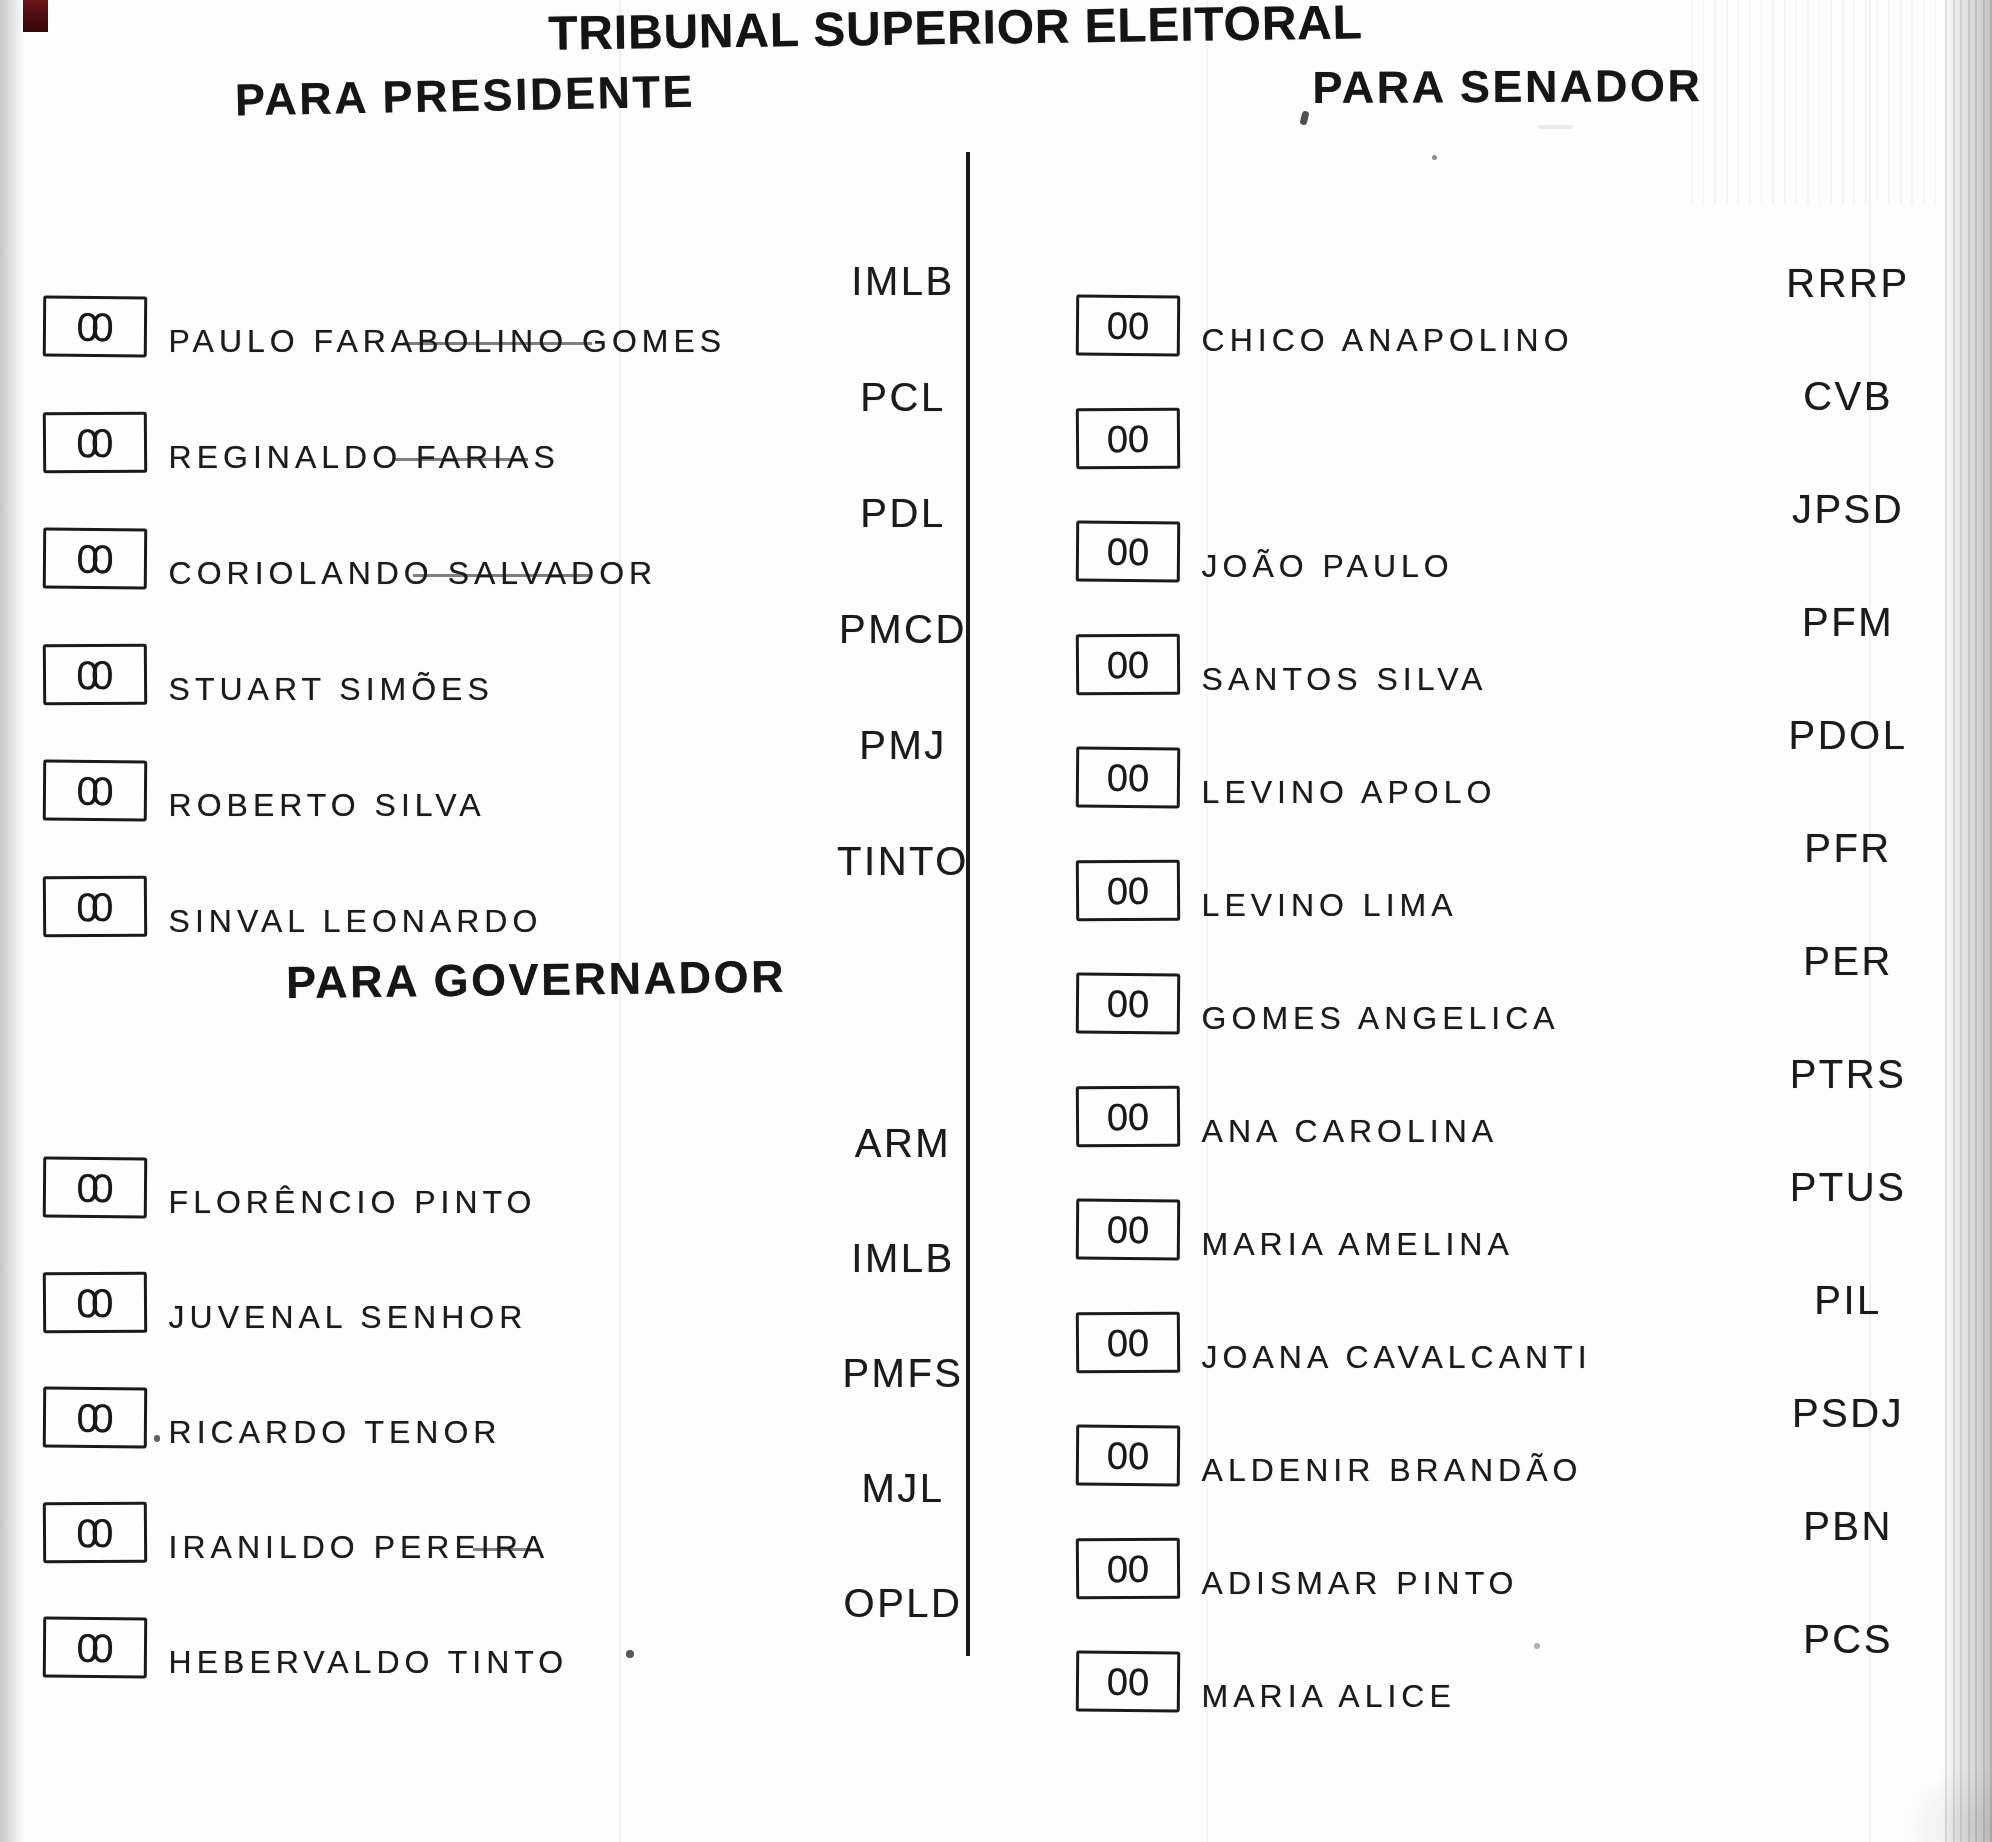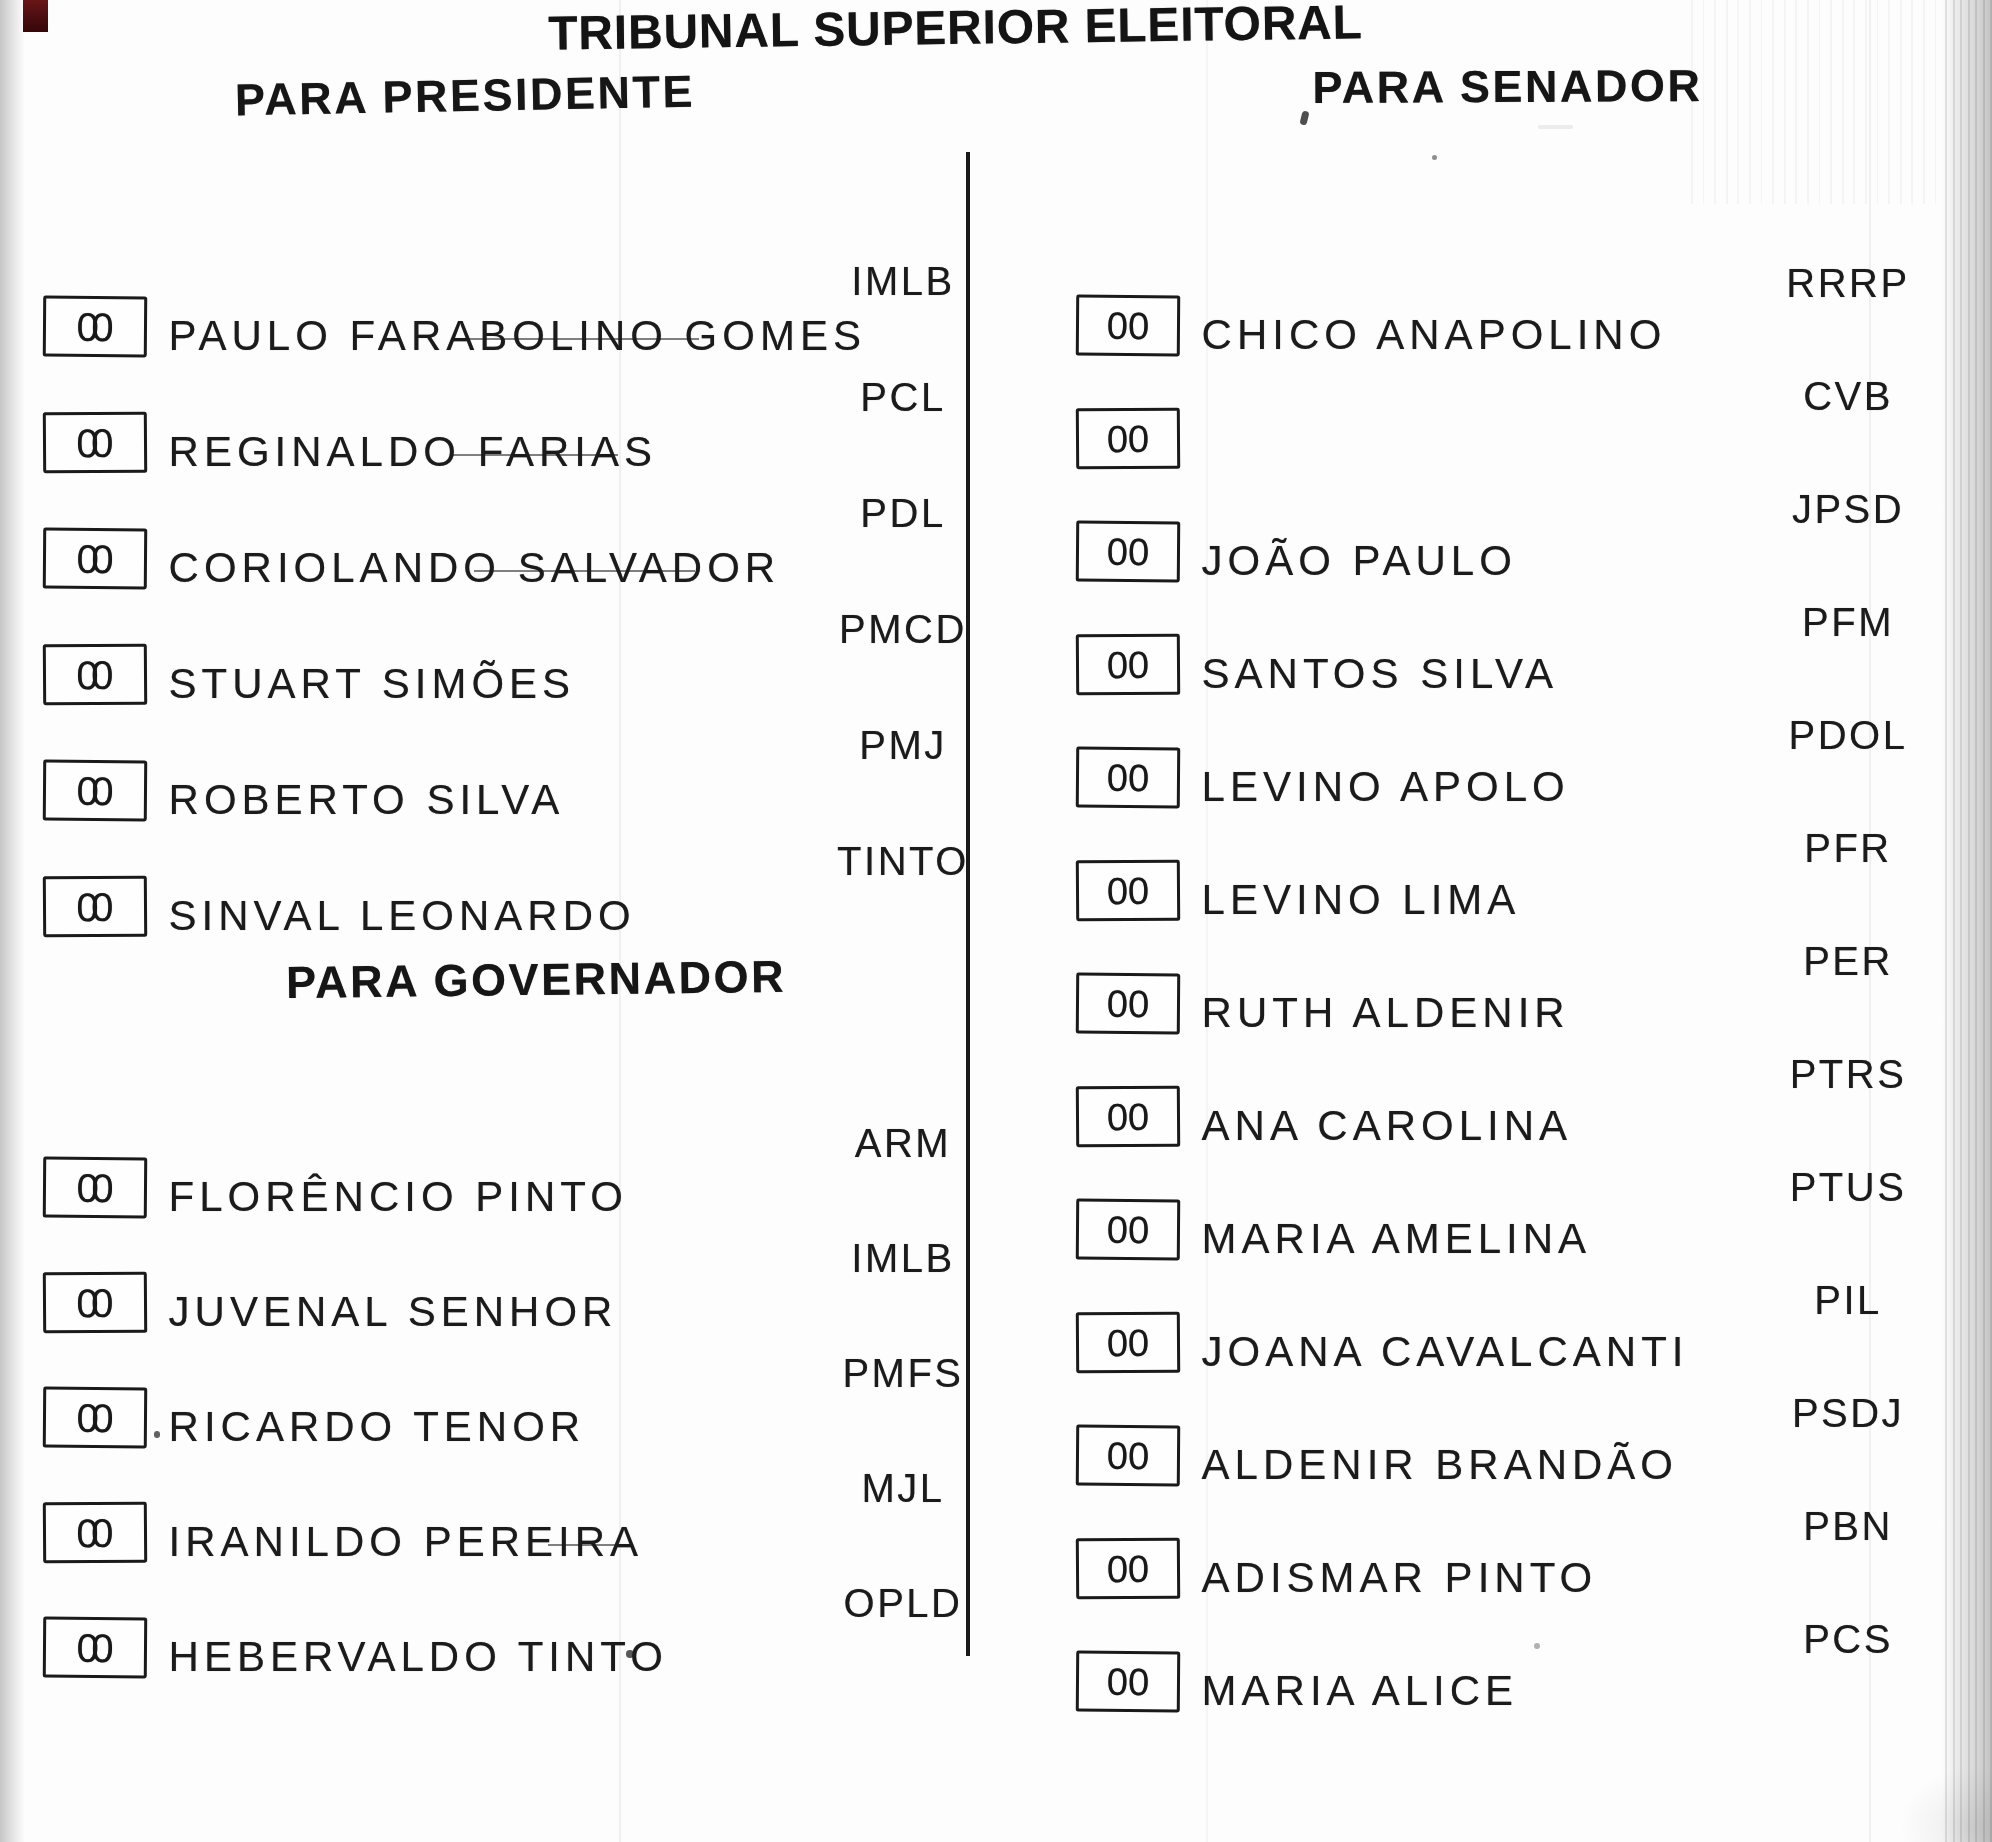--- a/index.html
+++ b/index.html
@@ -58,21 +58,21 @@
   .row{position:relative;display:flex;align-items:flex-end;}
 
   .vote-box{width:98px;height:55px;border:3.3px solid #1a1a1a;border-radius:2.5px;
     display:flex;align-items:center;justify-content:center;flex:0 0 auto;
     background:rgba(255,255,255,.6);}
   div.row:nth-of-type(odd) .vote-box{transform:rotate(.45deg);}
   div.row:nth-of-type(even) .vote-box{transform:rotate(-.4deg);}
   .num{font-size:38px;line-height:1;color:#181818;text-shadow:0 0 0.8px rgba(0,0,0,.55);}
   .squeeze .num{letter-spacing:-7.5px;margin-right:7.5px;font-size:40px;}
 
-  .cand-name{position:relative;margin-left:21.6px;font-size:42px;letter-spacing:5px;
+  .cand-name{position:relative;margin-left:21.6px;font-size:32px;letter-spacing:5px;
     white-space:nowrap;color:#1b1b1b;text-shadow:0 0 0.8px rgba(0,0,0,.5);line-height:1;}
   .party{position:absolute;top:20px;width:166px;text-align:center;font-size:40px;
     letter-spacing:2.5px;color:#1b1b1b;text-shadow:0 0 0.8px rgba(0,0,0,.5);line-height:1;}
   #sec-president .party,#sec-governor .party{left:777px;}
   #sec-senator .party{left:689px;}
 
   
   #sec-president div.row:nth-of-type(1) .cand-name::after,
   #sec-president div.row:nth-of-type(2) .cand-name::after,
   #sec-president div.row:nth-of-type(3) .cand-name::after,
@@ -253,21 +253,21 @@
           <span class="num">00</span>
         </span>
         <span class="cand-name">LEVINO LIMA</span>
         <span class="party">PFR</span>
       </div>
 
       <div class="row">
         <span class="vote-box">
           <span class="num">00</span>
         </span>
-        <span class="cand-name">RUTH ALDENIR</span>
+        <span class="cand-name">GOMES ANGELICA</span>
         <span class="party">PER</span>
       </div>
 
       <div class="row">
         <span class="vote-box">
           <span class="num">00</span>
         </span>
         <span class="cand-name">ANA CAROLINA</span>
         <span class="party">PTRS</span>
       </div>

